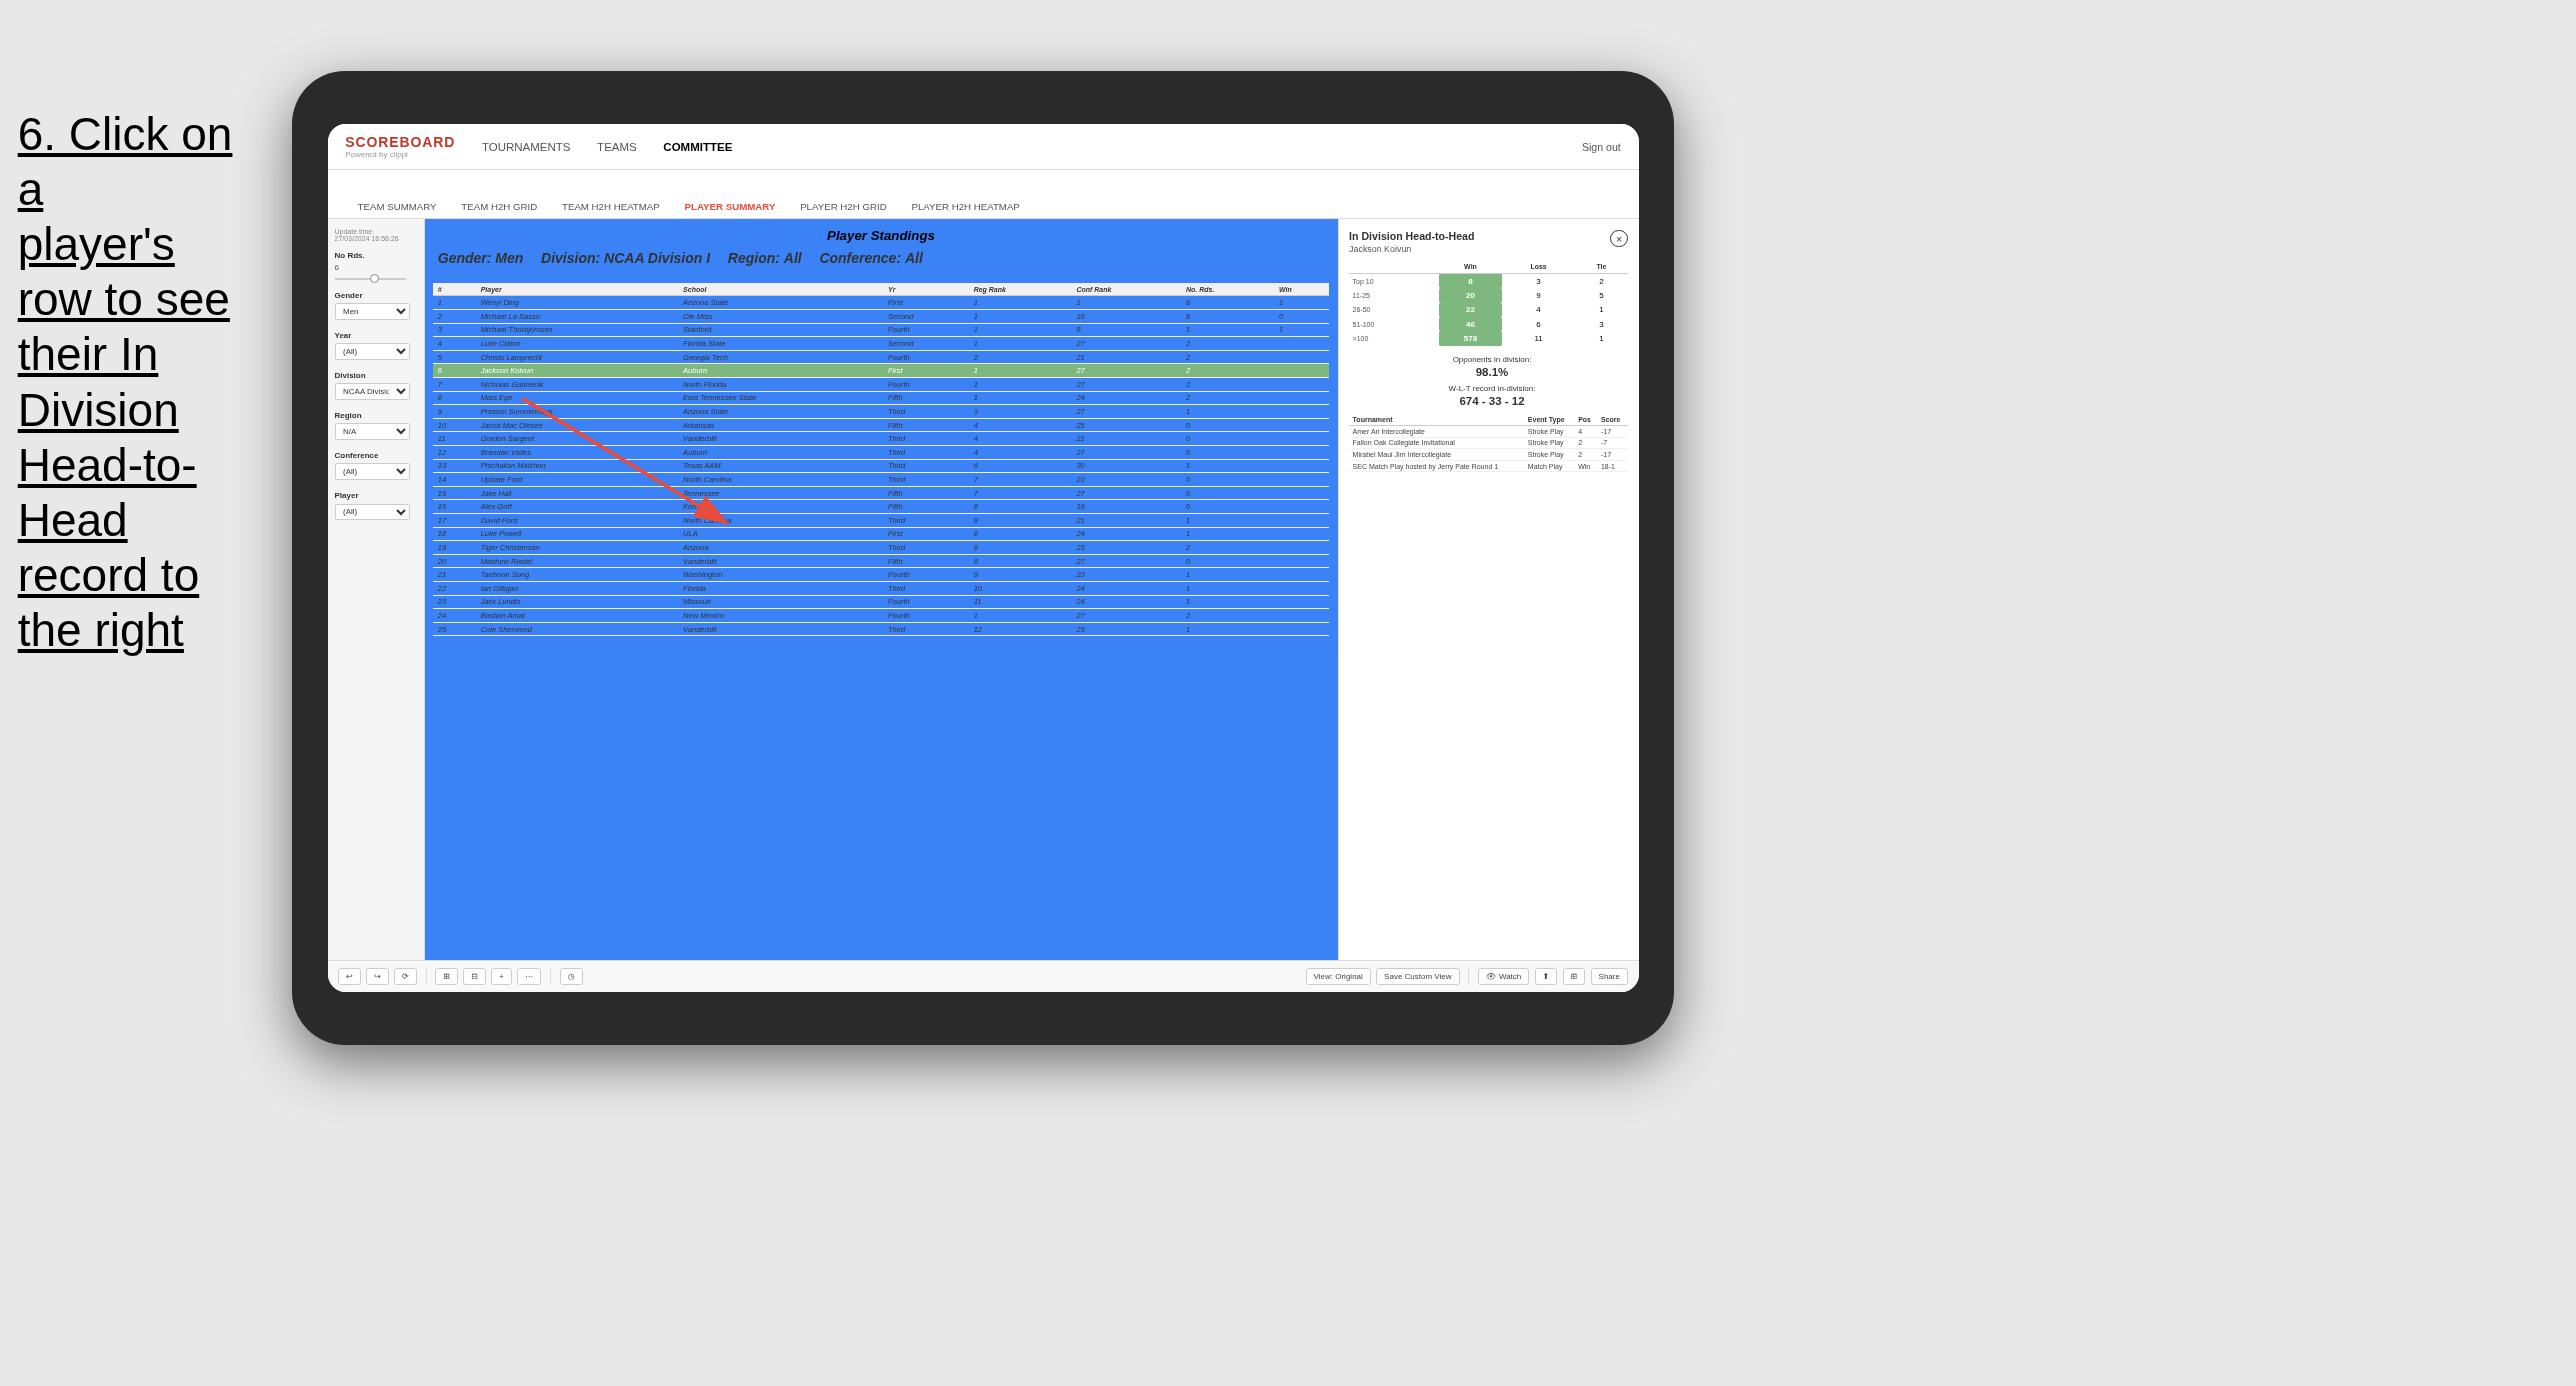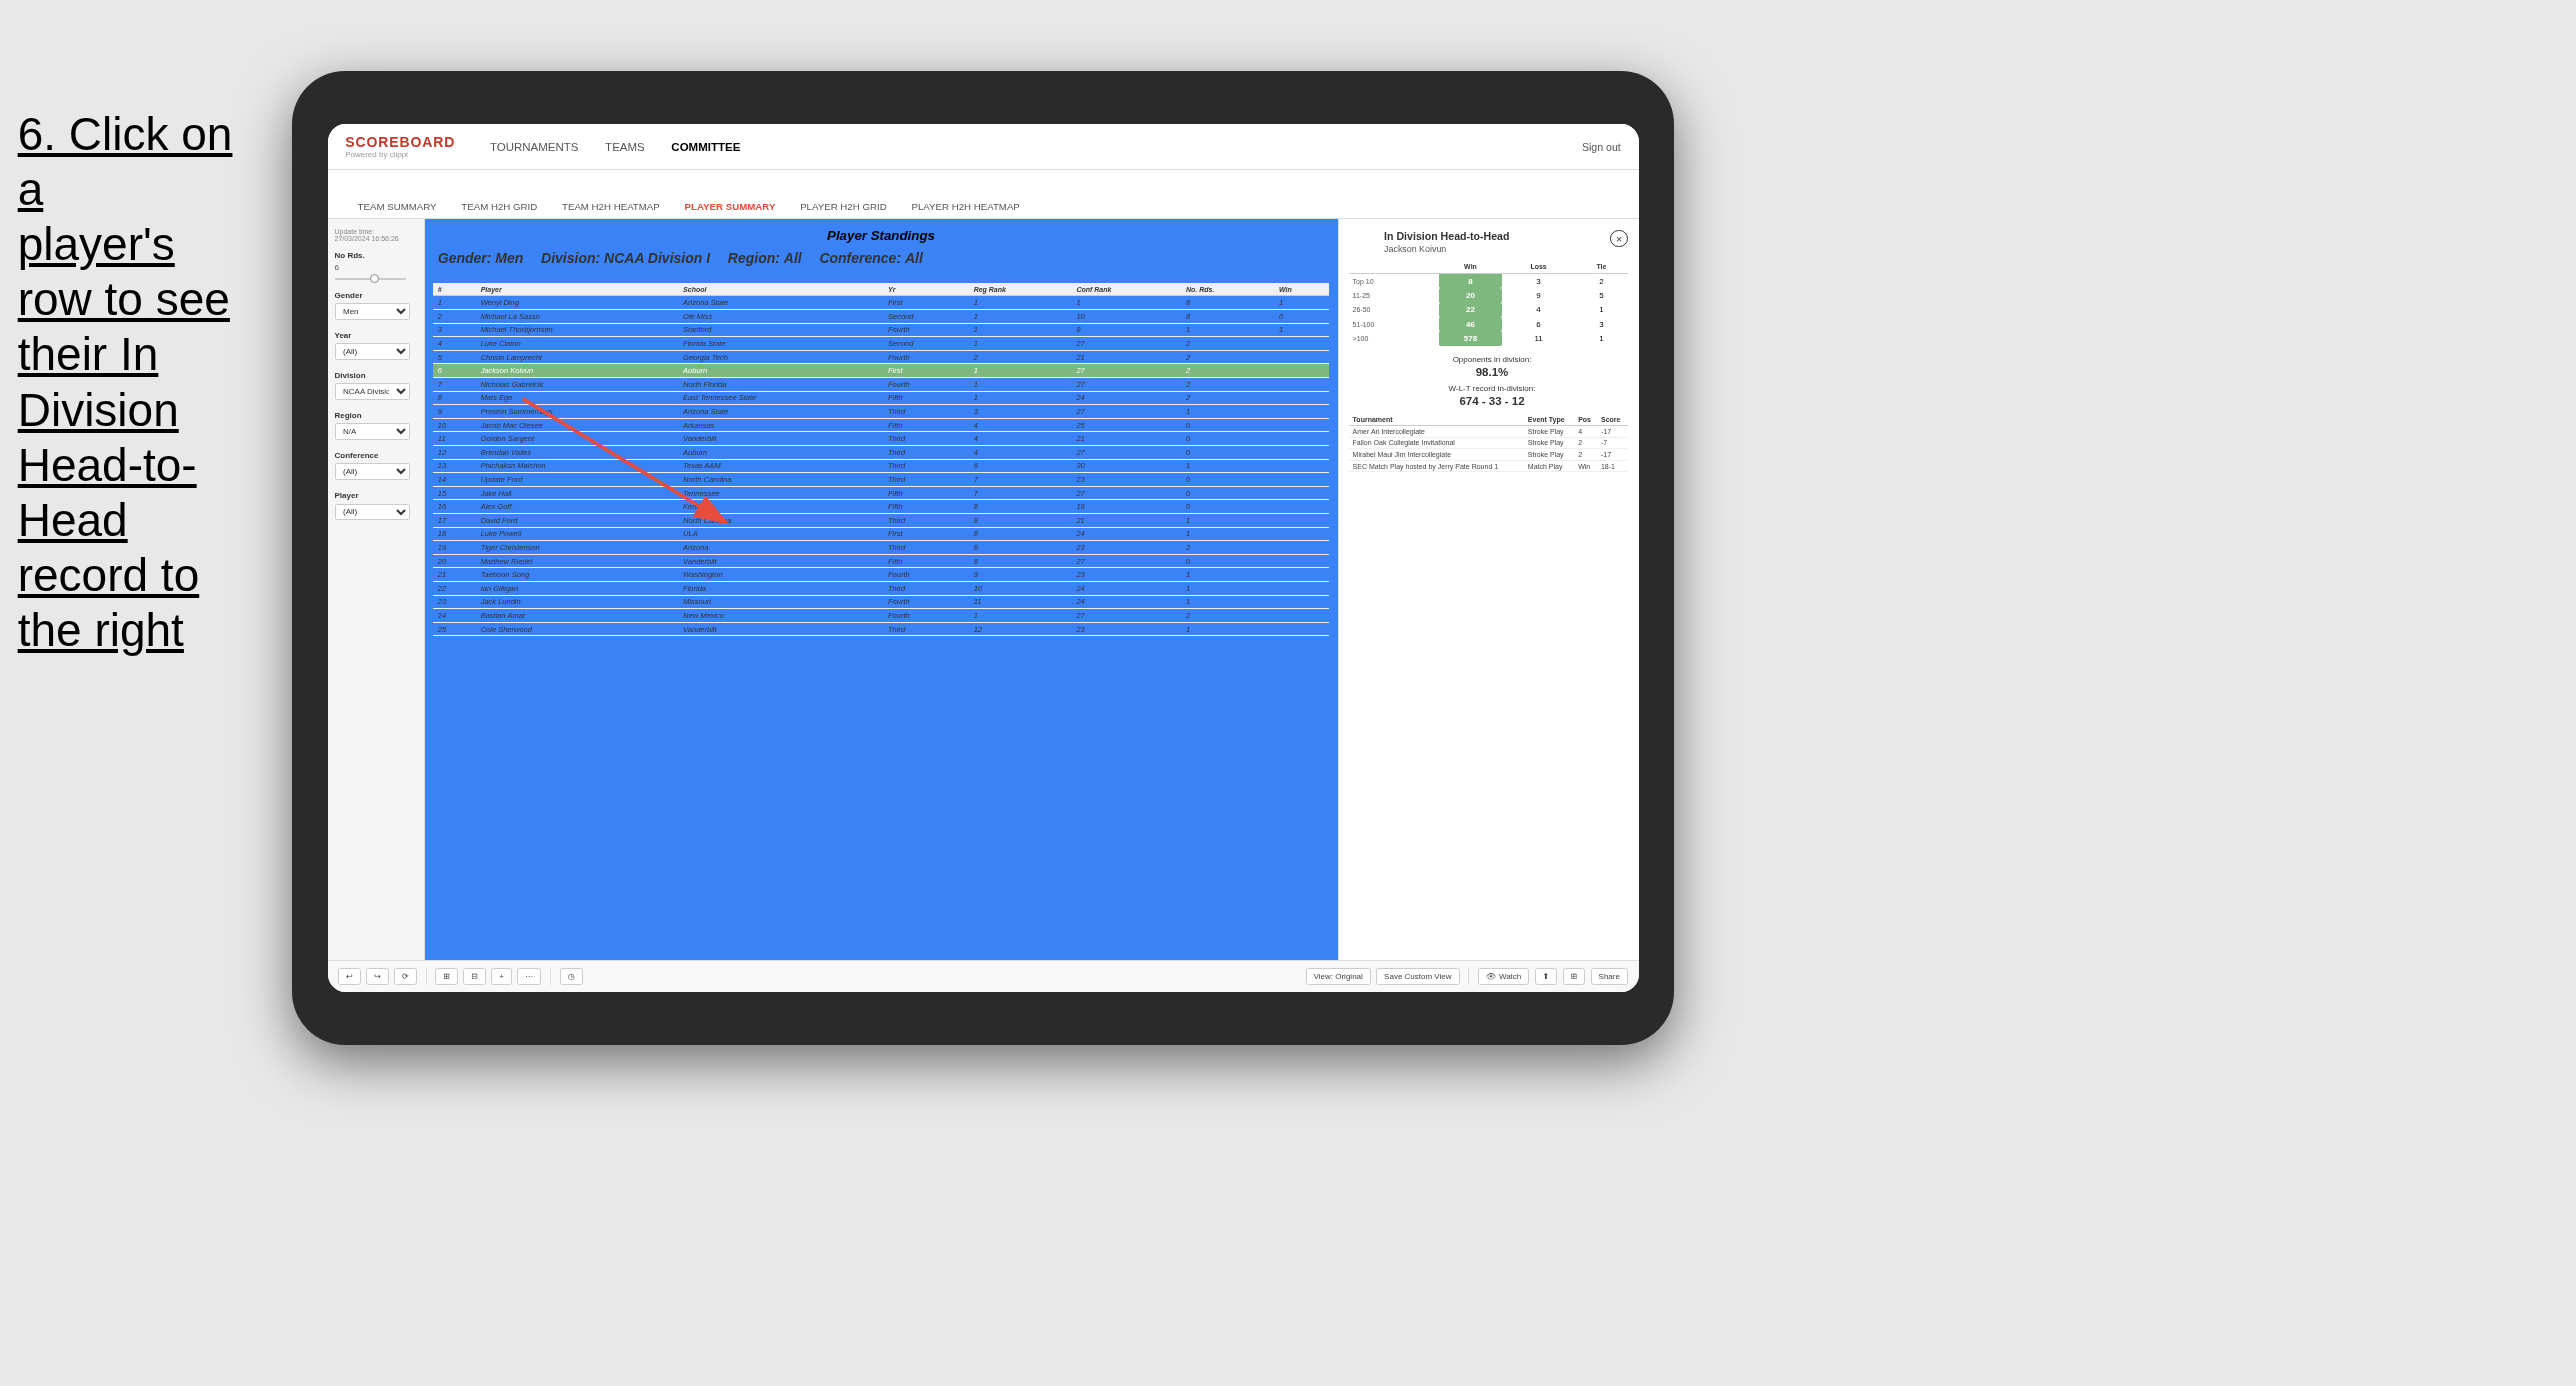--- a/index.html
+++ b/index.html
@@ -52,21 +52,20 @@
     }
 
     
     .app-header {
       display: flex;
       align-items: center;
       padding: 7px 17.7px;
       border-bottom: 0.9px solid #ddd;
       background: #fff;
       height: 46px;
-      gap: 8px;
     }
 
     .logo-area {
       display: flex;
       flex-direction: column;
       margin-right: 26.6px;
     }
 
     .logo-text {
       font-size: 14px;
@@ -272,21 +271,20 @@
       border-left: 0.9px solid #ddd;
       padding: 10.6px;
       font-size: 8.9px;
     }
 
     .h2h-panel-header {
       display: flex;
       justify-content: space-between;
       align-items: flex-start;
       margin-bottom: 7px;
-      margin-left: 35px;
     }
 
     .h2h-title {
       font-size: 10.6px;
       font-weight: bold;
       color: #333;
     }
 
     .h2h-player-name {
       font-size: 8.9px;

